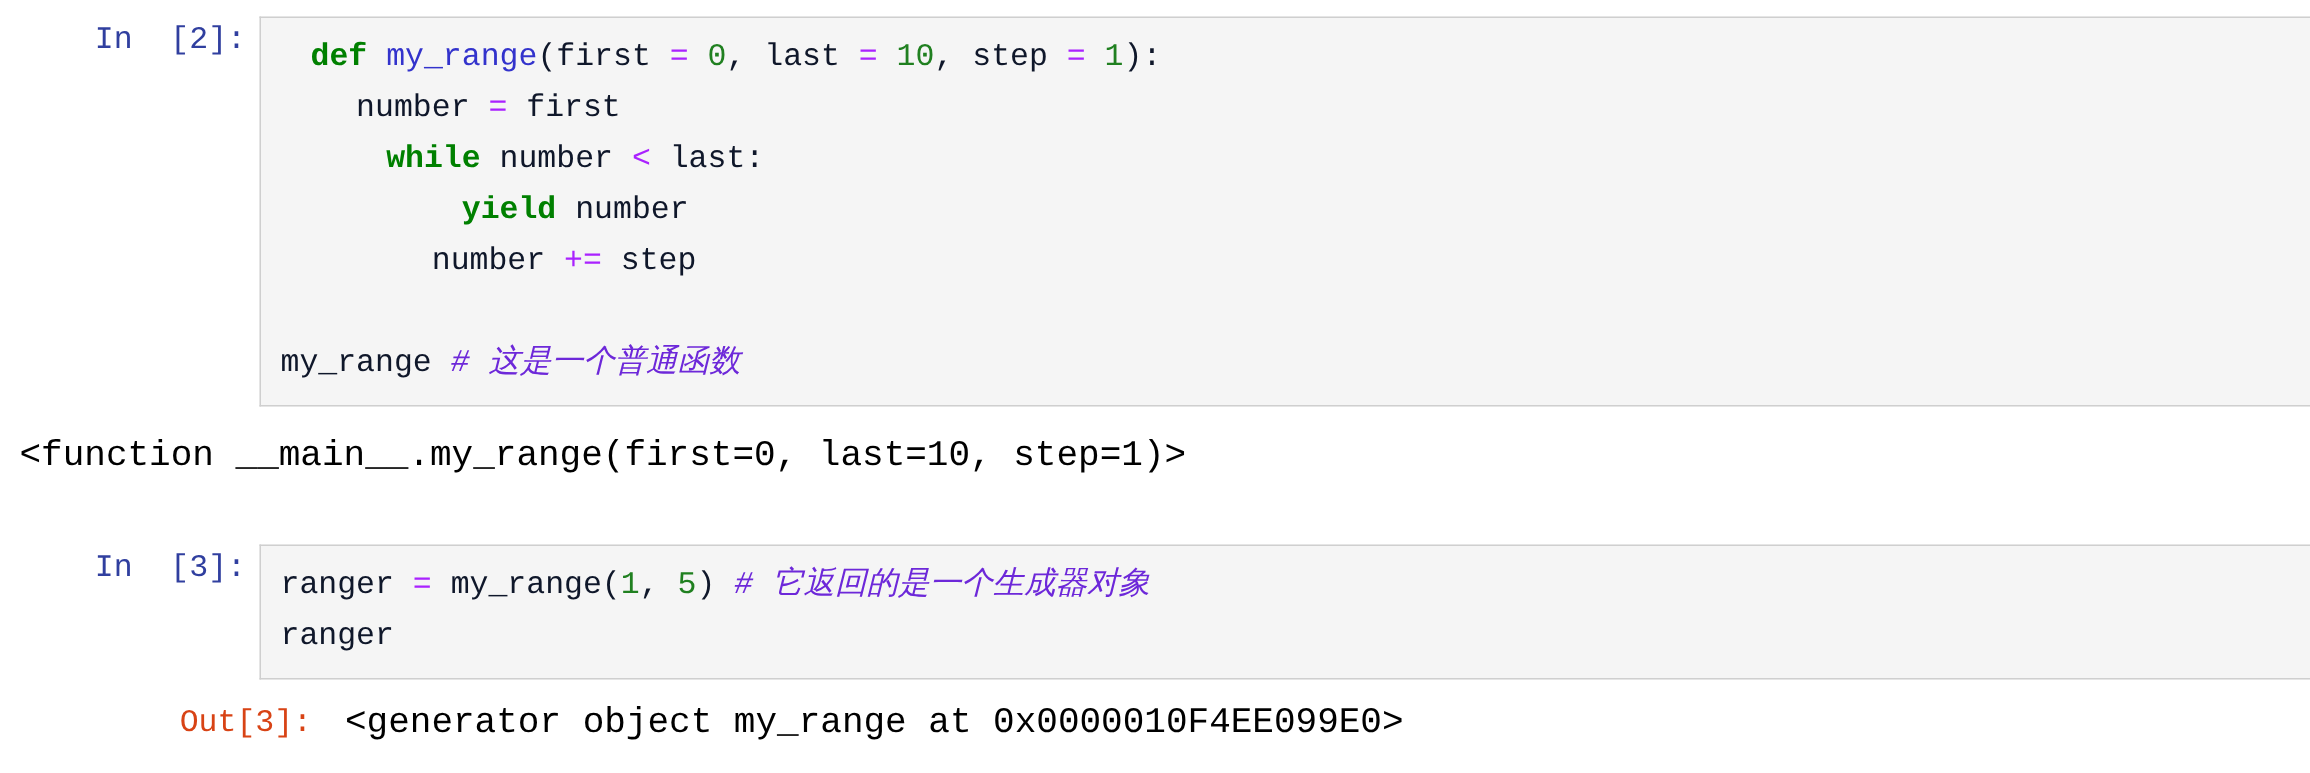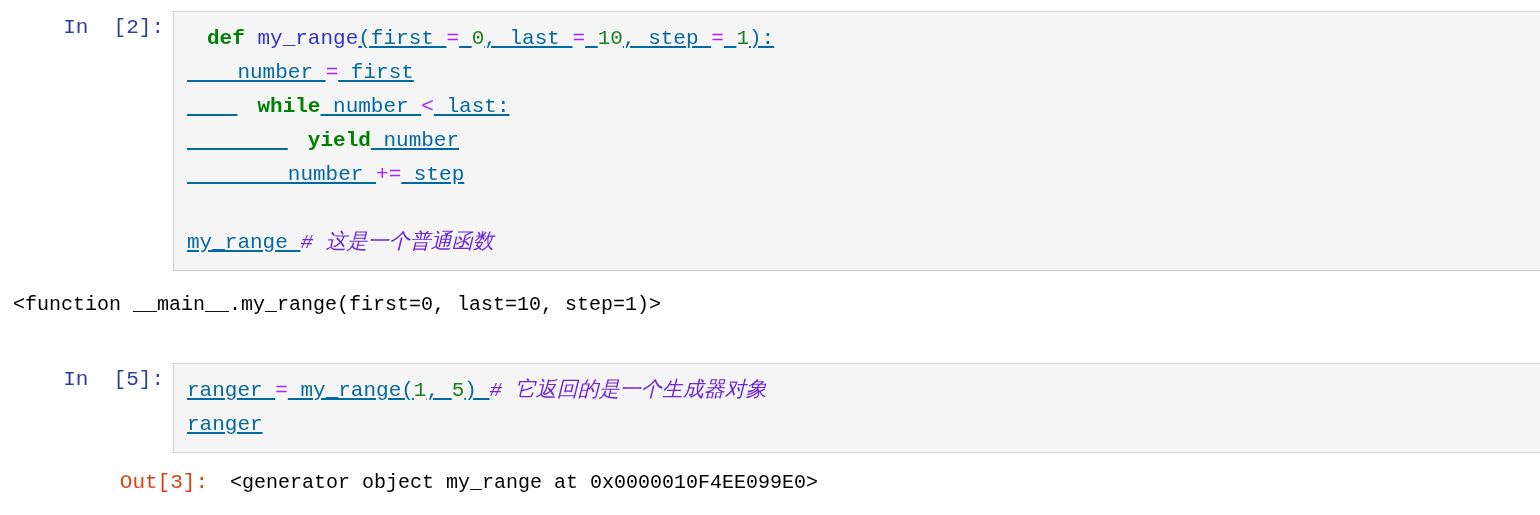--- a/index.html
+++ b/index.html
@@ -66,52 +66,52 @@
   .code-line { white-space: pre; min-height: 34px; }
 
   
   .output-area {
     flex: 1 1 auto;
     padding-left: 13px;
     box-sizing: border-box;
   }
   .output-text {
     font-family: "Liberation Mono", "DejaVu Sans Mono", monospace;
-    font-size: 20px;
+    font-size: 24px;
     line-height: 34px;
     white-space: pre;
     color: #000000;
     margin: 0;
   }
 
   
   .tok-kw      { color: #008000; font-weight: bold; margin-left: 20px; }
   .tok-fn      { color: #3333cc; }
   .tok-num     { color: #208020; }
   .tok-op      { color: #aa22ff; }
   .tok-comment { color: #6d28d9; font-style: italic; }
-  .tok-plain   { color: #0369a1; text-decoration: underline; }
+  .tok-plain   { color: #0f172a; }
 </style>
 </head>
 <body>
 
 <div class="notebook">
     <div class="cell-row" style="top: 11px;">
       <div class="prompt prompt-in">In  [2]:</div>
       <div class="input-area">
         <div class="code"><div class="code-line"><span class="tok-kw">def </span><span class="tok-fn">my_range</span><span class="tok-plain">(first </span><span class="tok-op">=</span><span class="tok-plain"> </span><span class="tok-num">0</span><span class="tok-plain">, last </span><span class="tok-op">=</span><span class="tok-plain"> </span><span class="tok-num">10</span><span class="tok-plain">, step </span><span class="tok-op">=</span><span class="tok-plain"> </span><span class="tok-num">1</span><span class="tok-plain">):</span></div><div class="code-line"><span class="tok-plain">    number </span><span class="tok-op">=</span><span class="tok-plain"> first</span></div><div class="code-line"><span class="tok-plain">    </span><span class="tok-kw">while</span><span class="tok-plain"> number </span><span class="tok-op">&lt;</span><span class="tok-plain"> last:</span></div><div class="code-line"><span class="tok-plain">        </span><span class="tok-kw">yield</span><span class="tok-plain"> number</span></div><div class="code-line"><span class="tok-plain">        number </span><span class="tok-op">+=</span><span class="tok-plain"> step</span></div><div class="code-line">&nbsp;</div><div class="code-line"><span class="tok-plain">my_range </span><span class="tok-comment"># 这是一个普通函数</span></div></div>
       </div>
     </div>
     <div class="cell-row" style="top: 288px;">
       <div class="output-area">
         <div class="output-text">&lt;function __main__.my_range(first=0, last=10, step=1)&gt;</div>
       </div>
     </div>
     <div class="cell-row" style="top: 363px;">
-      <div class="prompt prompt-in">In  [5]:</div>
+      <div class="prompt prompt-in">In  [3]:</div>
       <div class="input-area">
         <div class="code"><div class="code-line"><span class="tok-plain">ranger </span><span class="tok-op">=</span><span class="tok-plain"> my_range(</span><span class="tok-num">1</span><span class="tok-plain">, </span><span class="tok-num">5</span><span class="tok-plain">) </span><span class="tok-comment"># 它返回的是一个生成器对象</span></div><div class="code-line"><span class="tok-plain">ranger</span></div></div>
       </div>
     </div>
     <div class="cell-row" style="top: 466px; padding-left: 44px;">
       <div class="prompt prompt-out">Out[3]:</div>
       <div class="output-area">
         <div class="output-text">&lt;generator object my_range at 0x0000010F4EE099E0&gt;</div>
       </div>
     </div>

